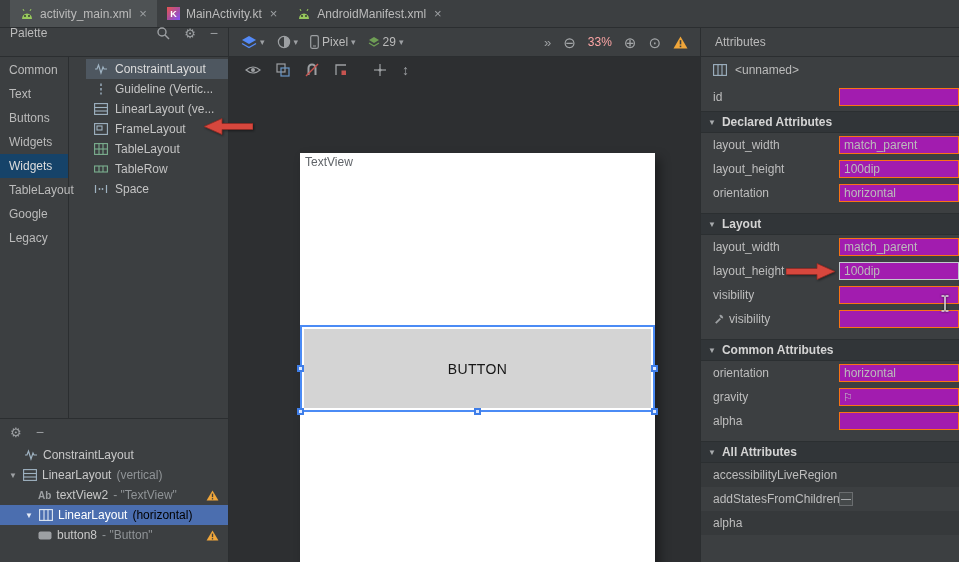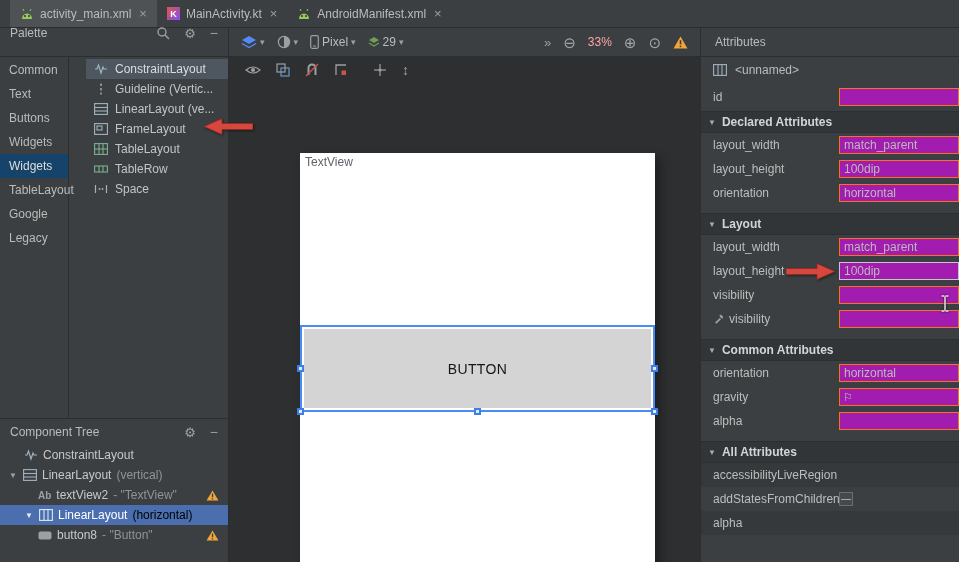--- a/index.html
+++ b/index.html
@@ -255,21 +255,20 @@
           <circle cx="5.5" cy="6" r="0.9" fill="#9fb3c2"></circle>
             <circle cx="8.5" cy="6" r="0.9" fill="#9fb3c2"></circle>
         </svg>
         <span>Space</span>
       </div>
     </div>
   </div>
 
   <div class="ctree">
     <div class="chead">
-      <span class="title">Component Tree</span>
       <span style="color:#9da0a3;font-size:13px">⚙</span>
       <span style="color:#9da0a3;font-size:14px">−</span>
     </div>
     <div class="trow" style="padding-left:24px">
       <svg width="14" height="12" viewBox="0 0 14 12">
         <path d="M1 6 h2 l1.5-4 2.5 8 2-6 1 2 h3" fill="none" stroke="#9fb3c2" stroke-width="1.2"></path>
       </svg>
       <span class="name">ConstraintLayout</span>
       <span class="detail"></span>
     </div>

